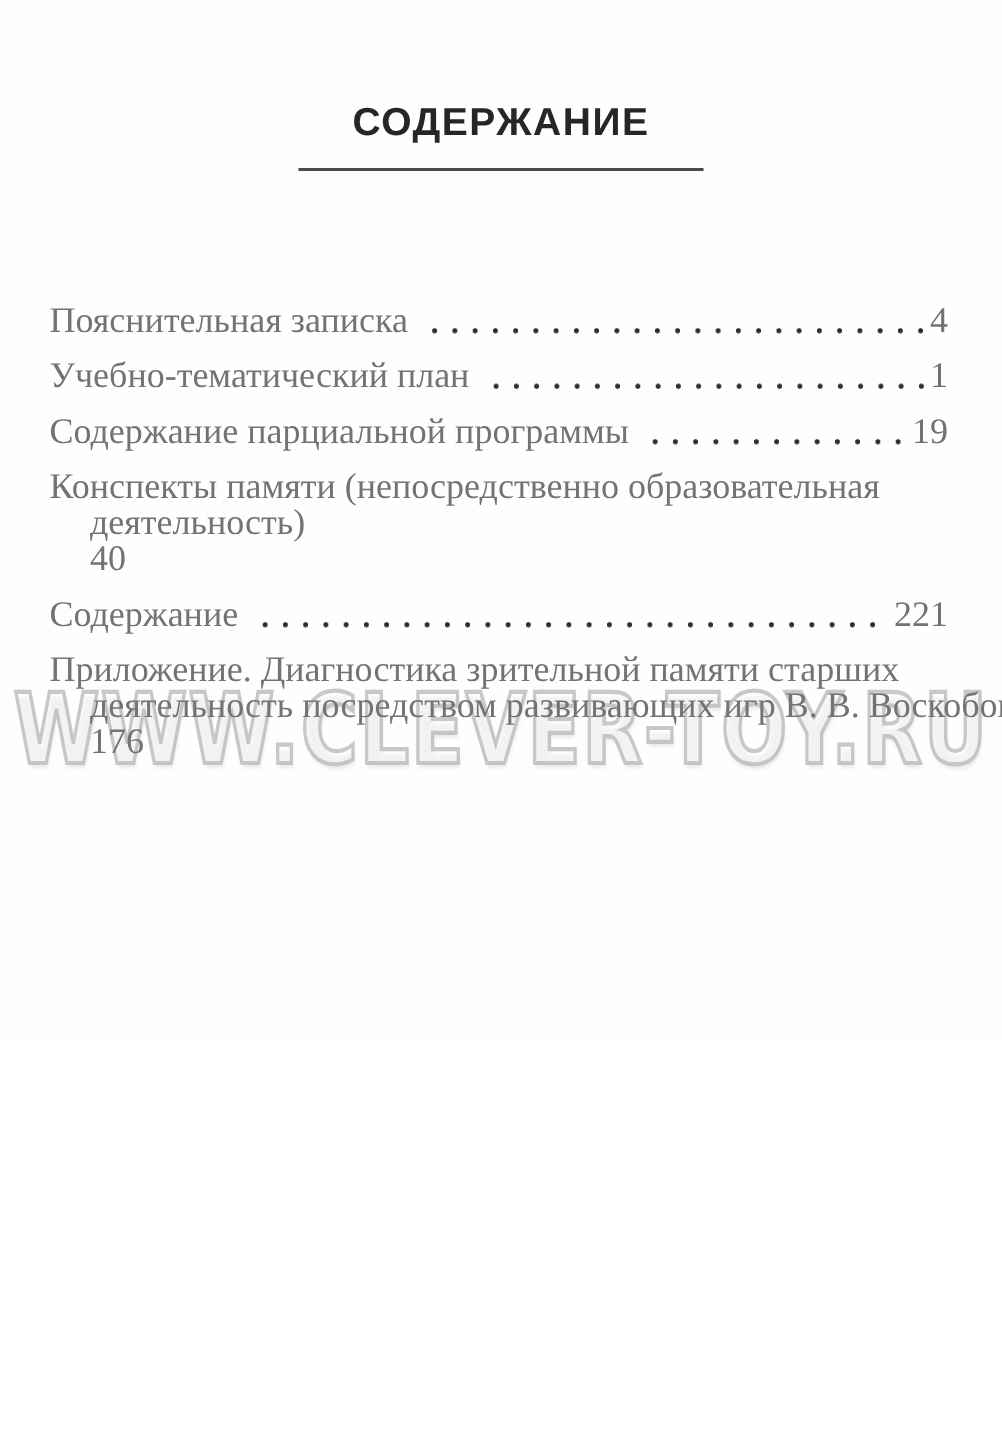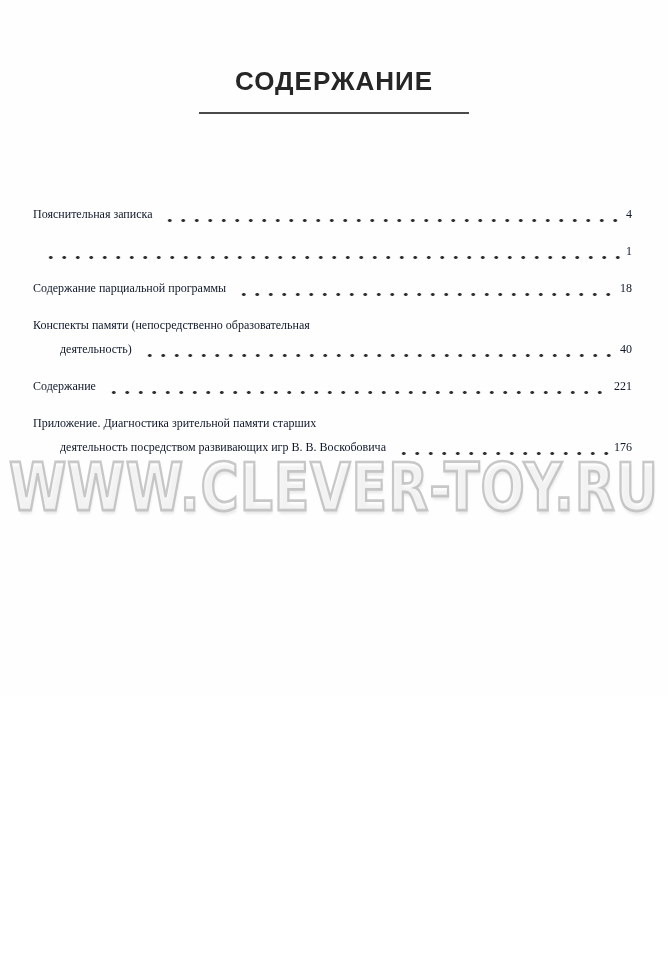--- a/index.html
+++ b/index.html
@@ -30,33 +30,34 @@
     color: #262626;
   }
   .title-rule {
     width: 270px;
     height: 0;
     border-top: 2px solid #4a4a4a;
     margin: 16px auto 0 auto;
   }
   .toc {
     margin: 88px 36px 0 33px;
-    font-size: 12px;
+    font-size: 24px;
     line-height: 24px;
-    color: #0f172a;
+    color: #737373;
   }
   .toc-entry {
     margin-bottom: 13px;
   }
   .toc-line {
     display: flex;
     align-items: stretch;
   }
   .toc-line-indent {
     padding-left: 27px;
+    flex-direction: column;
   }
   .entry-text {
     white-space: nowrap;
   }
   .leader {
     flex: 1 1 auto;
     min-width: 16px;
     margin: 0 3px 0 7px;
     background-image: radial-gradient(circle, #2e2e2e 1.5px, rgba(0,0,0,0) 1.9px);
     background-size: 13.5px 5px;
@@ -96,29 +97,30 @@
     <div class="toc">
         <div class="toc-entry">
           <div class="toc-line">
             <span class="entry-text">Пояснительная записка</span>
             <span class="leader"></span>
             <span class="page-num">4</span>
           </div>
         </div>
         <div class="toc-entry">
           <div class="toc-line">
+            <span class="entry-text">Учебно-тематический план</span>
             <span class="leader"></span>
             <span class="page-num">1</span>
           </div>
         </div>
         <div class="toc-entry">
           <div class="toc-line">
             <span class="entry-text">Содержание парциальной программы</span>
             <span class="leader"></span>
-            <span class="page-num">18</span>
+            <span class="page-num">19</span>
           </div>
         </div>
         <div class="toc-entry">
           <div class="toc-line">
             <span class="entry-text">Конспекты памяти (непосредственно образовательная</span>
           </div>
           <div class="toc-line toc-line-indent">
             <span class="entry-text">деятельность)</span>
             <span class="leader"></span>
             <span class="page-num">40</span>

